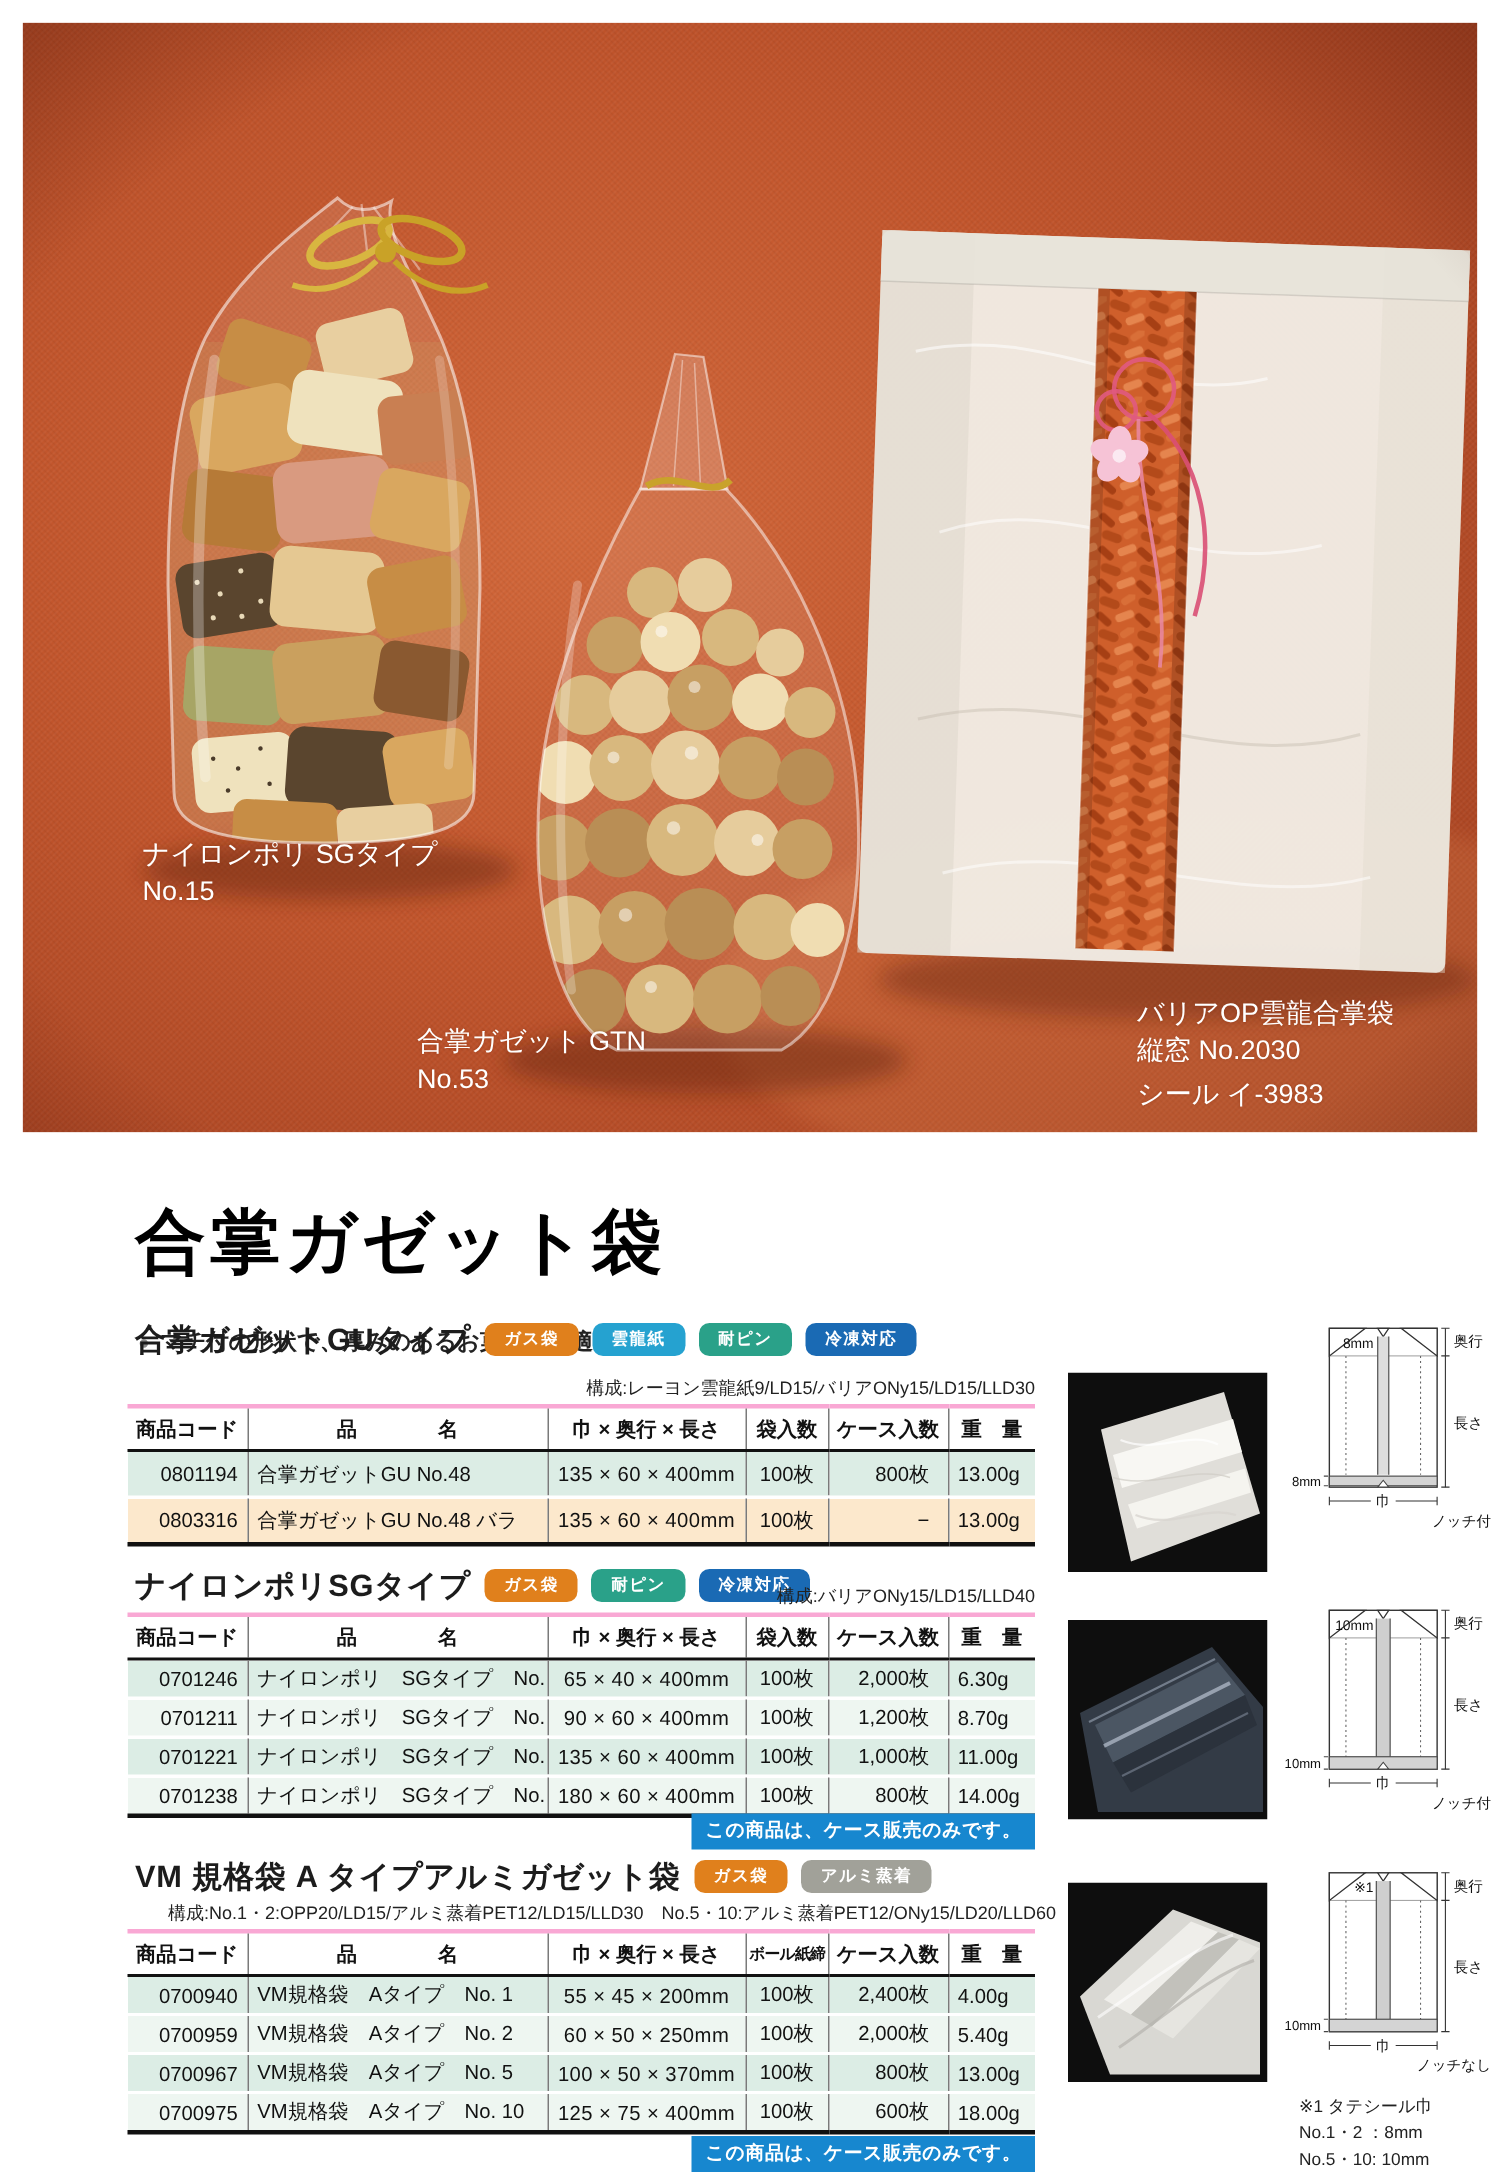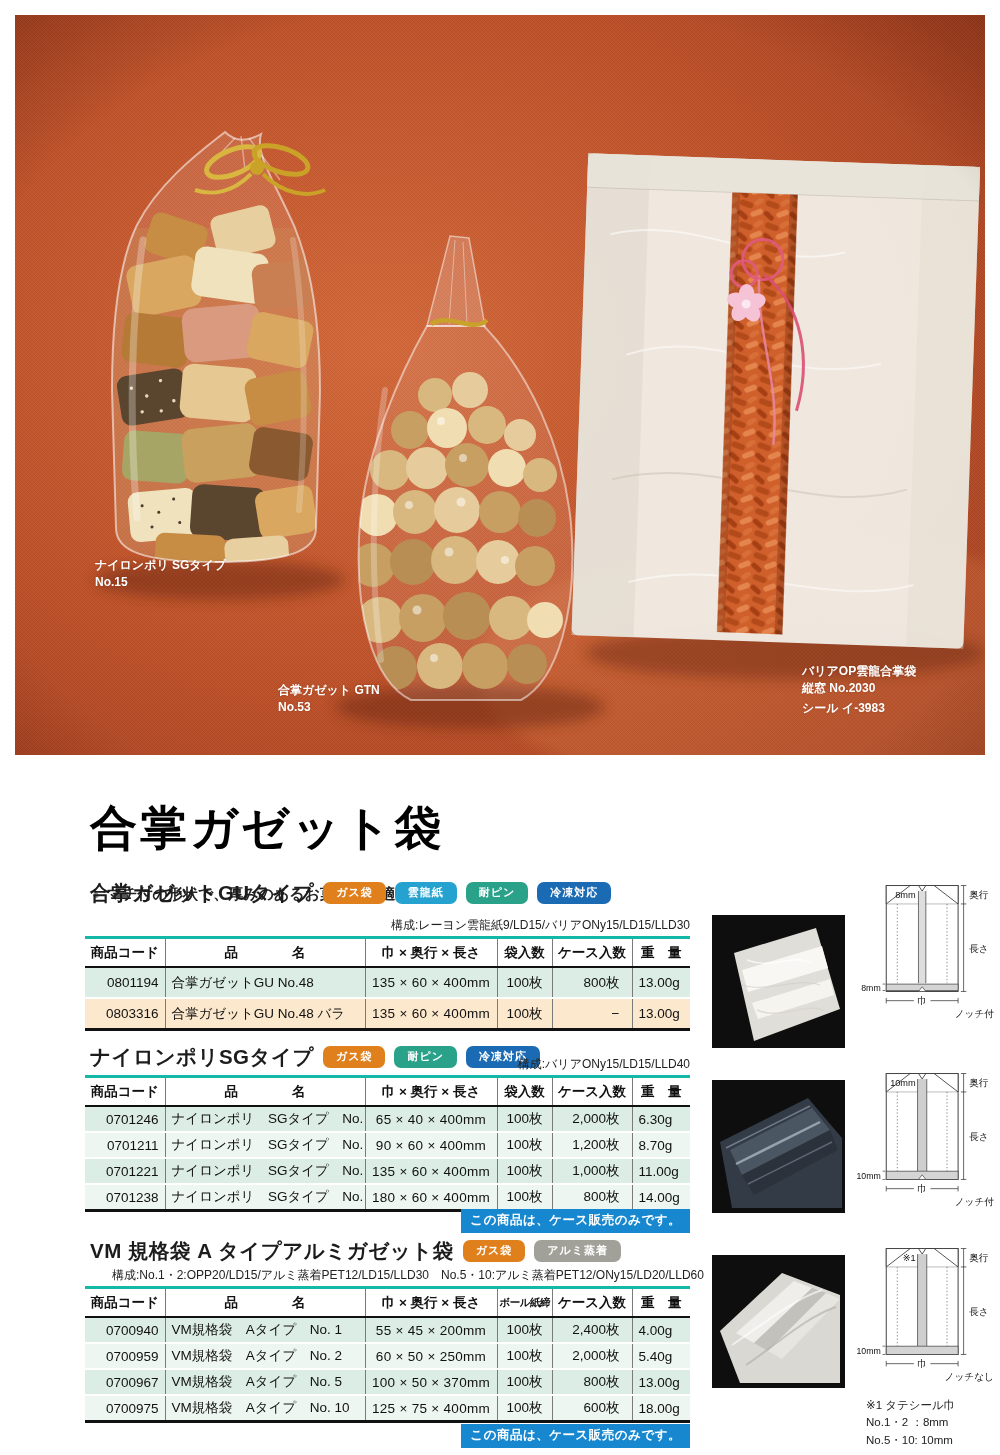--- a/index.html
+++ b/index.html
@@ -1,20 +1,20 @@
 <!DOCTYPE html>
 <html><head>
 <meta charset="utf-8">
 <style>
   html,body{margin:0;padding:0;background:#fff;}
   .page{position:relative;width:1000px;height:1455px;background:#fff;overflow:hidden;
         font-family:"Liberation Sans","DejaVu Sans",sans-serif;color:#111;}
   
   .photo{position:absolute;left:15px;top:15px;width:970px;height:740px;overflow:hidden;}
-  .plabel{position:absolute;color:#fff;font-size:12px;line-height:1.38;font-weight:700;
+  .plabel{position:absolute;color:#fff;font-size:18px;line-height:1.38;font-weight:400;
           text-shadow:0 0 2px rgba(120,40,10,.4);}
   .plabel .gap{margin-top:4px;}
   
   .title{position:absolute;left:90px;top:766px;font-family:"DejaVu Serif","Liberation Serif",serif;
          font-weight:bold;font-size:47px;letter-spacing:3px;color:#000;}
   .subtitle{position:absolute;left:92px;top:847px;font-size:15px;font-weight:600;color:#222;margin-top:38px;}
   .subtitle .bullet{color:#8a8a8a;font-size:13px;margin-right:7px;}
   
   .sechead{position:absolute;display:flex;align-items:center;gap:9px;text-align:center;}
   .sechead h2{margin:0;font-size:20.5px;font-weight:800;color:#1c1c1c;letter-spacing:.5px;white-space:nowrap;}
@@ -23,21 +23,21 @@
   .b-gas{background:#e0801c;}
   .b-unryu{background:#25a2d0;}
   .b-pin{background:#2aa189;}
   .b-frozen{background:#1a6ab4;}
   .b-alumi{background:#a1a199;}
   .comp{position:absolute;font-size:12px;color:#222;white-space:nowrap;}
   .comp.right{right:310px;text-align:right;}
   
   table.ptable{position:absolute;left:85px;width:605px;border-collapse:collapse;table-layout:fixed;
                font-size:13.5px;color:#111;}
-  .ptable th{border-top:3px solid #14b8a6;border-bottom:2px solid #111;background:#fff;
+  .ptable th{border-top:3px solid #f9a8d4;border-bottom:2px solid #111;background:#fff;
              font-weight:700;text-align:center;padding:0 2px;height:27px;white-space:nowrap;}
   .ptable td{padding:0 6px;white-space:nowrap;overflow:hidden;}
   .t1 td{height:29px;}
   .t2 td,.t3 td{height:24px;}
   .ptable tbody tr:last-child td{border-bottom:3px solid #111;}
   .ptable tbody tr + tr td{border-top:2px solid #fff;}
   .ptable th + th,.ptable td + td{border-left:1px solid #7a7a7a;}
   tr.rg td{background:#dcede5;}
   tr.rw td{background:#eef6f1;}
   tr.ro td{background:#fce8cc;}
@@ -247,21 +247,21 @@
     </svg>
 
     <div class="plabel" style="left:80px;top:542px;">
       <div>ナイロンポリ SGタイプ</div>
       <div>No.15</div>
     </div>
     <div class="plabel" style="left:263px;top:667px;">
       <div>合掌ガゼット GTN</div>
       <div>No.53</div>
     </div>
-    <div class="plabel" style="left:743px;top:648px;margin-left:44px;">
+    <div class="plabel" style="left:743px;top:648px;">
       <div>バリアOP雲龍合掌袋</div>
       <div>縦窓 No.2030</div>
       <div class="gap">シール イ-3983</div>
     </div>
   </div>
 
   <h1 class="title">合掌ガゼット袋</h1>
   <div class="subtitle">
     <span class="bullet">●</span><span>マチ付の形状で、厚みのあるお菓子に最適です。</span>
   </div>

